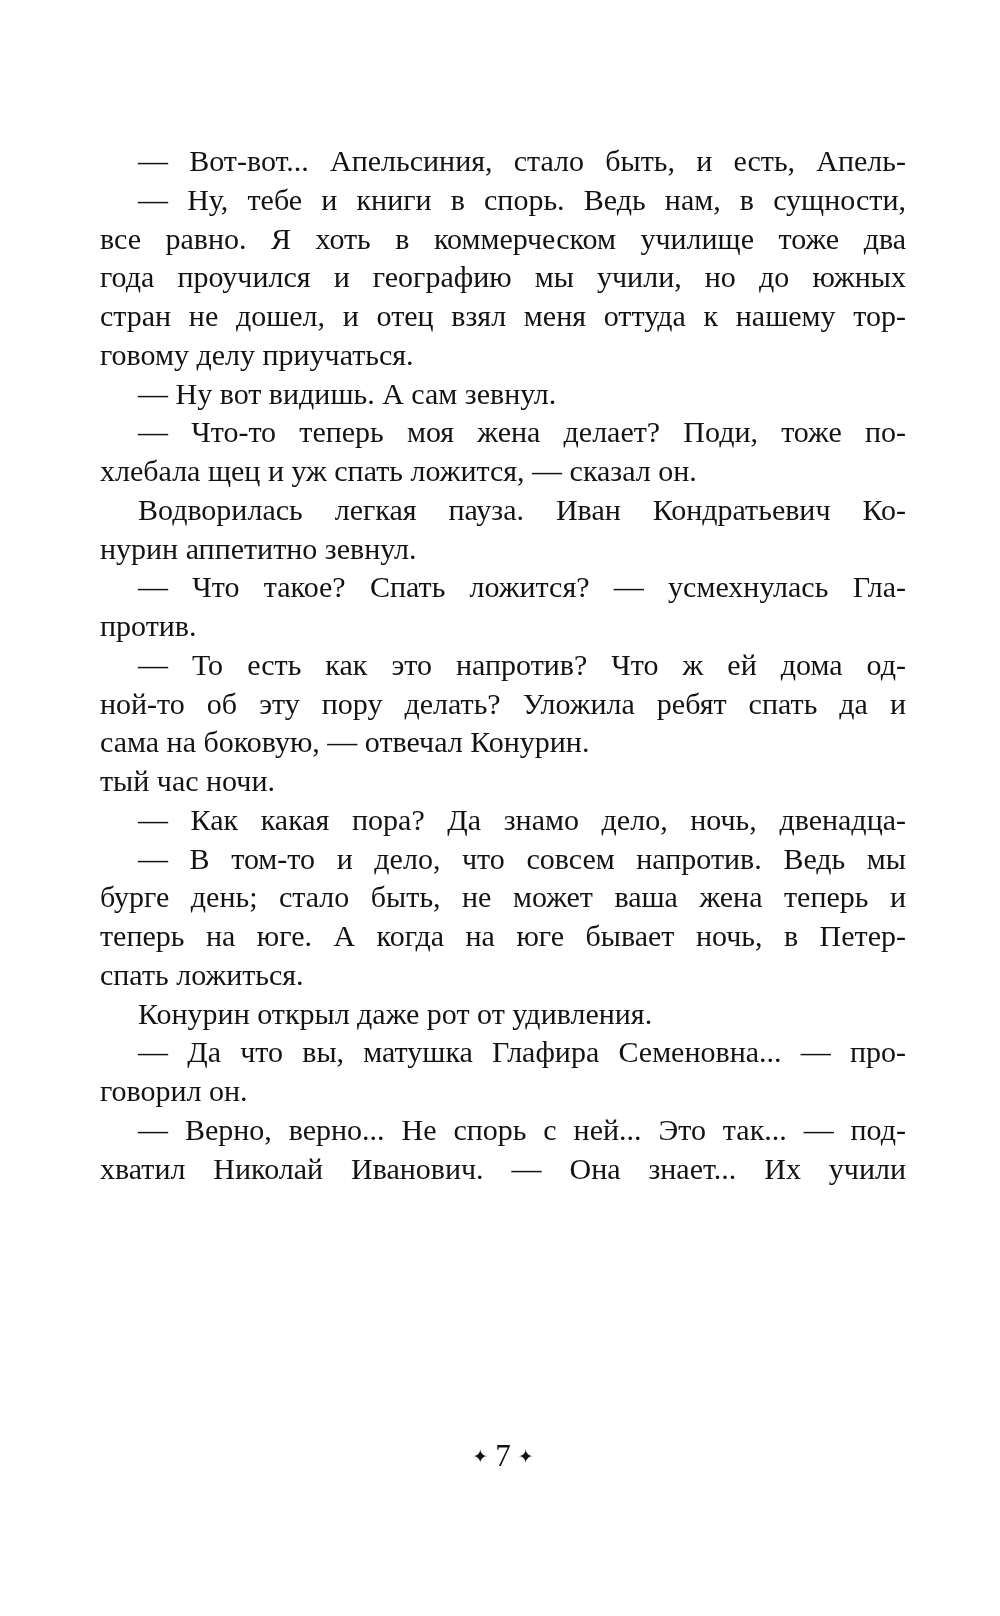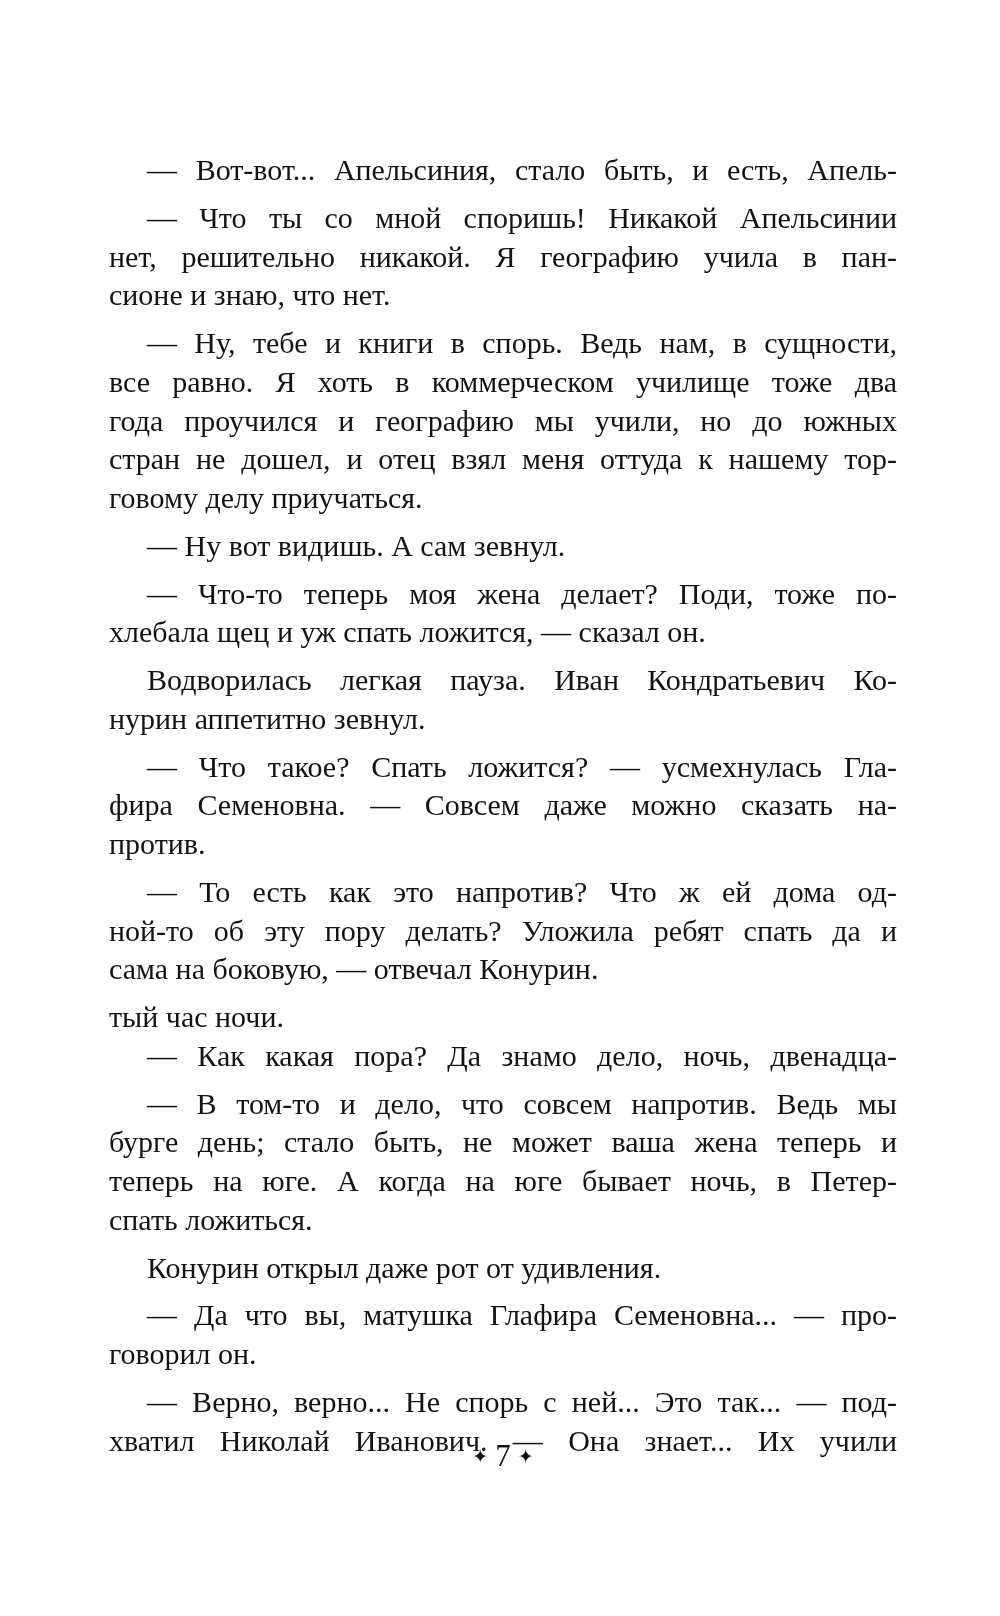--- a/index.html
+++ b/index.html
@@ -18,21 +18,21 @@
     overflow: hidden;
   }
   .text-block {
     position: absolute;
     left: 100px;
     top: 142px;
     width: 806px;
     font-size: 30px;
     line-height: 38.75px;
   }
-  .para { margin: 9px; padding: 0; }
+  .para { margin: 0; padding: 0; }
   .line {
     text-align: justify;
     text-align-last: justify;
     height: 38.75px;
     overflow: hidden;
   }
   .line.lastline {
     text-align-last: left;
   }
   .line.indent {
@@ -60,45 +60,39 @@
 </head>
 <body>
 
 <div class="page">
 
   <div class="text-block">
       <div class="para">
         <div class="line indent">— Вот-вот... Апельсиния, стало быть, и есть, Апель-</div>
       </div>
       <div class="para">
-        <div class="line indent">— Что ты со мной споришь! Никакой Апельсинии</div>
-        <div class="line">нет, решительно никакой. Я географию учила в пан-</div>
-        <div class="line lastline">сионе и знаю, что нет.</div>
-      </div>
-      <div class="para">
         <div class="line indent">— Ну, тебе и книги в спорь. Ведь нам, в сущности,</div>
         <div class="line">все равно. Я хоть в коммерческом училище тоже два</div>
         <div class="line">года проучился и географию мы учили, но до южных</div>
         <div class="line">стран не дошел, и отец взял меня оттуда к нашему тор-</div>
         <div class="line lastline">говому делу приучаться.</div>
       </div>
       <div class="para">
         <div class="line indent lastline">— Ну вот видишь. А сам зевнул.</div>
       </div>
       <div class="para">
         <div class="line indent">— Что-то теперь моя жена делает? Поди, тоже по-</div>
         <div class="line lastline">хлебала щец и уж спать ложится, — сказал он.</div>
       </div>
       <div class="para">
         <div class="line indent">Водворилась легкая пауза. Иван Кондратьевич Ко-</div>
         <div class="line lastline">нурин аппетитно зевнул.</div>
       </div>
       <div class="para">
         <div class="line indent">— Что такое? Спать ложится? — усмехнулась Гла-</div>
-        <div class="line">фира Семеновна. — Совсем даже можно сказать на-</div>
         <div class="line lastline">против.</div>
       </div>
       <div class="para">
         <div class="line indent">— То есть как это напротив? Что ж ей дома од-</div>
         <div class="line">ной-то об эту пору делать? Уложила ребят спать да и</div>
         <div class="line lastline">сама на боковую, — отвечал Конурин.</div>
       </div>
       <div class="para">
         <div class="line lastline">тый час ночи.</div>
         <div class="line indent">— Как какая пора? Да знамо дело, ночь, двенадца-</div>

